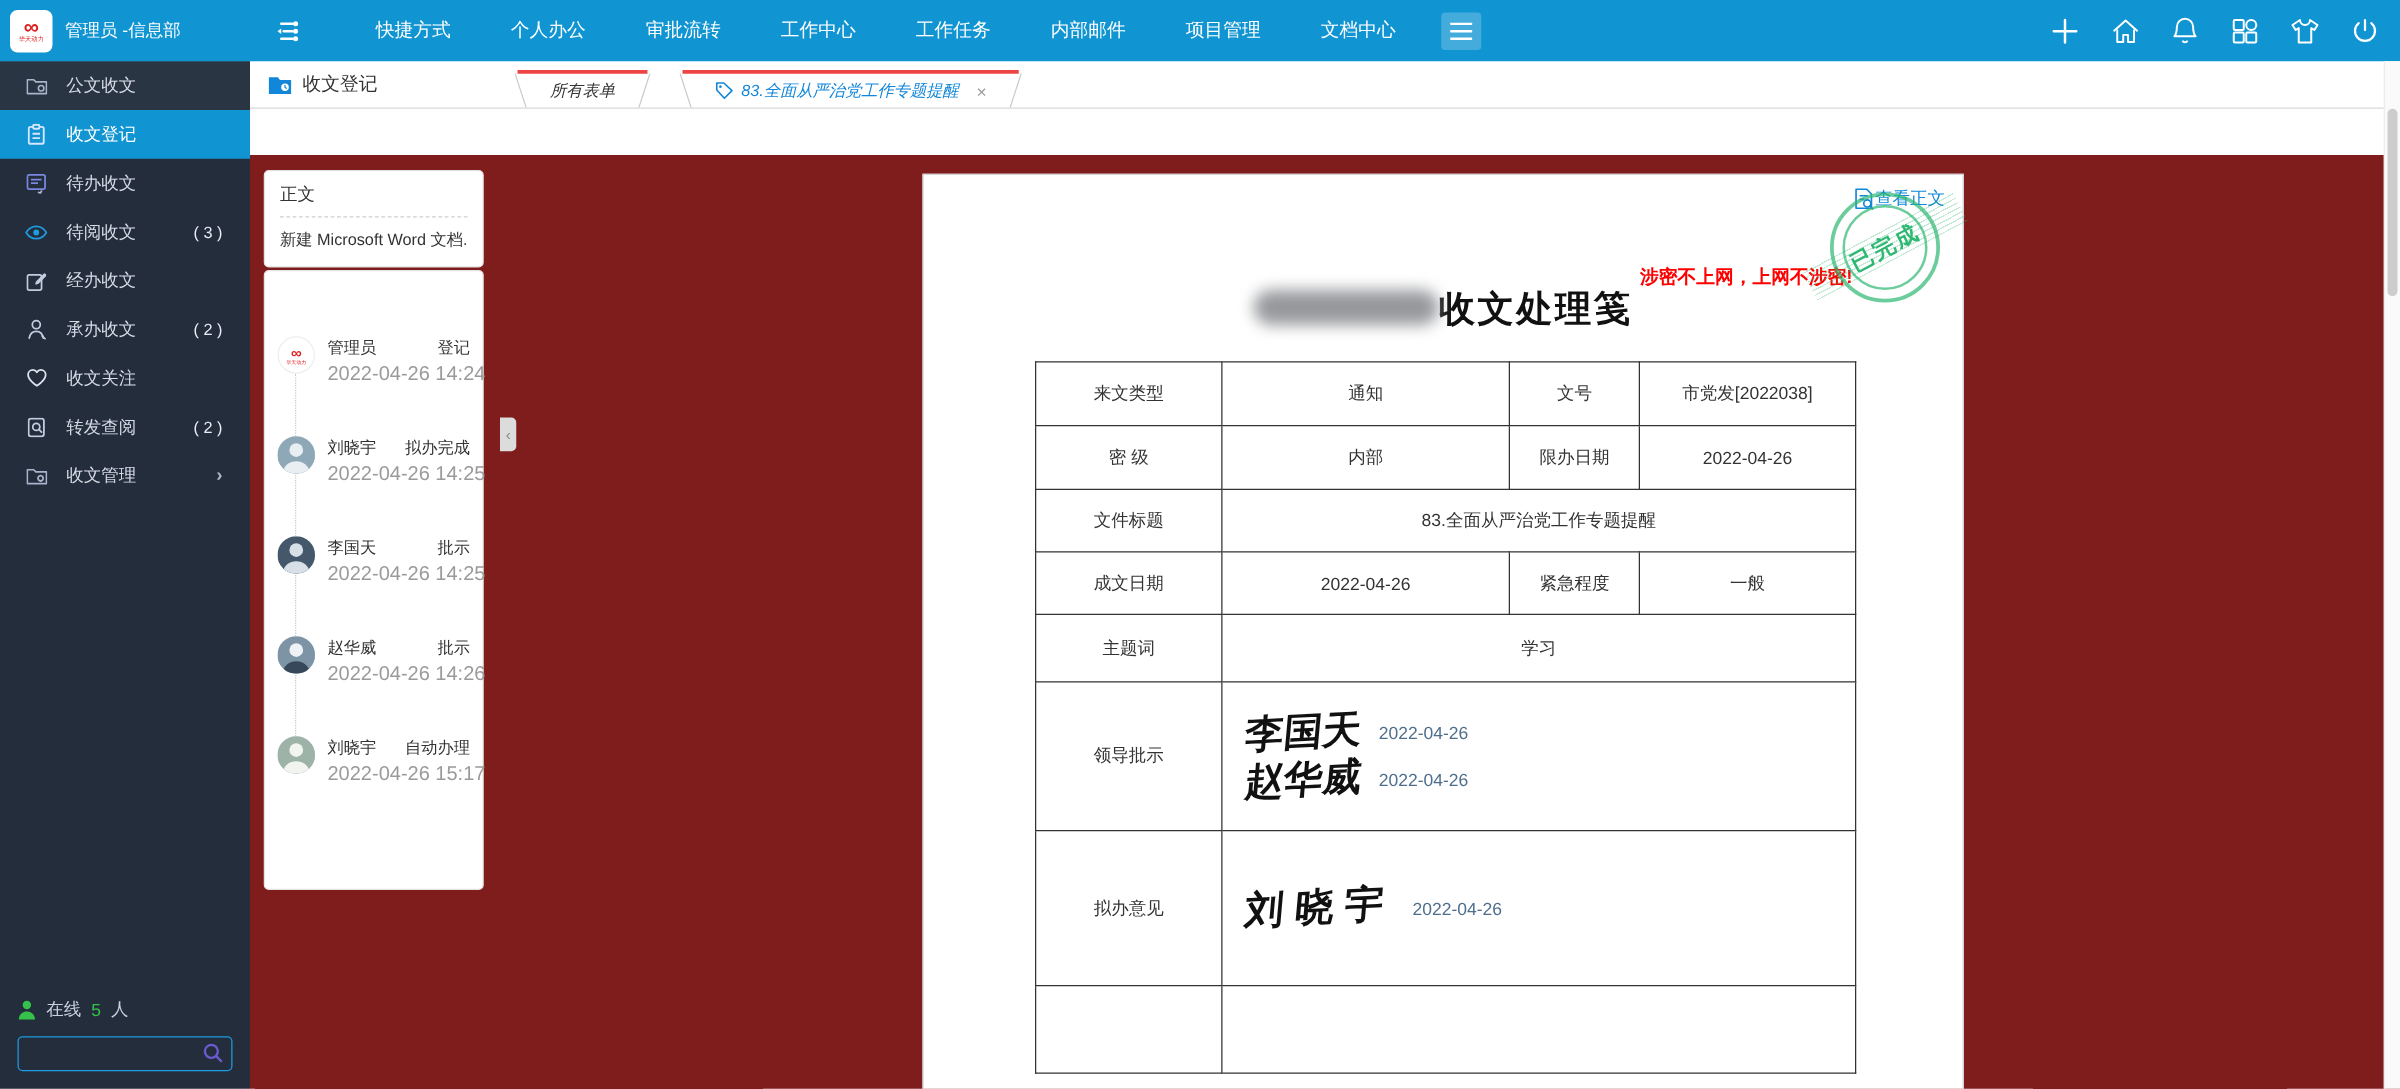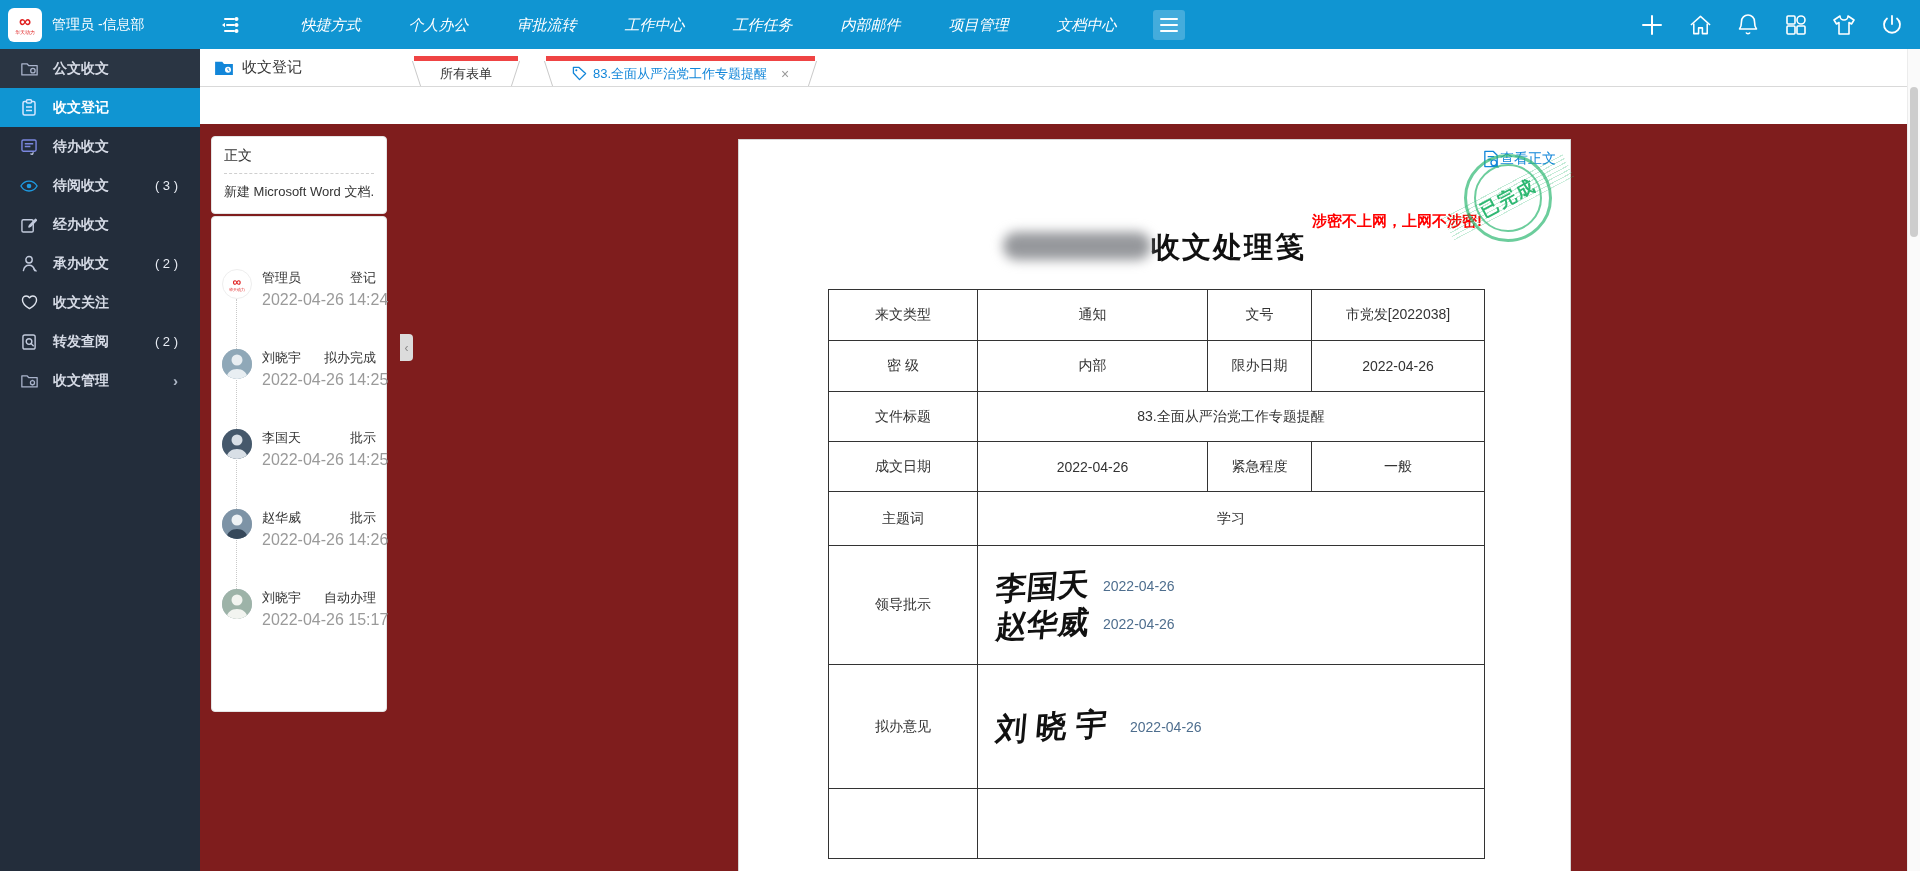--- a/index.html
+++ b/index.html
@@ -6,48 +6,48 @@
   html,body { width:1920px; height:871px; overflow:hidden; font-family:"Liberation Sans","DejaVu Sans",sans-serif; background:#fff; }
 
   
   .navbar { position:absolute; left:0; top:0; width:1920px; height:49px; background:#1095d2; display:flex; align-items:center; color:#fff; z-index:30; }
   .logo-box { width:34px; height:34px; background:#fff; border-radius:6px; margin-left:8px; display:flex; flex-direction:column; align-items:center; justify-content:center; overflow:hidden; flex:none; }
   .logo-inf { color:#e02020; font-weight:bold; font-size:17px; line-height:14px; }
   .logo-sub { color:#e02020; font-size:5px; line-height:6px; white-space:nowrap; }
   .nav-user { font-size:14px; margin-left:10px; white-space:nowrap; }
   .nav-listicon { margin-left:72px; flex:none; }
   .nav-menu { display:flex; margin-left:36px; }
-  .nav-item { font-size:15px; padding:0 24px; line-height:49px; cursor:pointer; white-space:nowrap;font-style:italic; }
+  .nav-item { font-size:15px; padding:0 24px; line-height:49px; cursor:pointer; white-space:nowrap; }
   .nav-more { width:32px; height:30px; background:rgba(255,255,255,.22); border-radius:3px; display:flex; align-items:center; justify-content:center; margin-left:12px; cursor:pointer; }
   .nav-right { margin-left:auto; margin-right:16px; display:flex; align-items:center; gap:24px; }
   .nav-right .nicon { width:24px; height:24px; display:flex; align-items:center; justify-content:center; cursor:pointer; }
 
   
   .sidebar { position:absolute; left:0; top:49px; width:200px; bottom:0; background:#232d3b; z-index:20; }
   .side-item { height:39px; display:flex; align-items:center; padding:0 22px 0 20px; color:#d6dbe6; font-size:14px; cursor:pointer; }
   .side-item.header { background:#2a3543; }
   .side-item.active { background:#1095d2; color:#fff; }
   .side-icon { width:18px; height:18px; margin-right:15px; flex:none; display:flex; align-items:center; justify-content:center; }
-  .side-label { flex:1; white-space:nowrap;font-weight:bold; }
+  .side-label { flex:1; white-space:nowrap; }
   .side-count { font-size:13px; color:#e8ecf4; white-space:nowrap; }
   .side-chevron { color:#aeb7c6; font-size:15px; font-weight:bold; }
   .sidebar-bottom { position:absolute; left:14px; right:14px; bottom:14px; }
   .online-row { display:flex; align-items:center; gap:8px; color:#c9d1de; font-size:14px; margin-bottom:12px; }
   .online-count { color:#34c24a; }
   .side-search { position:relative; }
   .side-search input { width:100%; height:28px; background:transparent; border:1px solid #1e9be2; border-radius:4px; outline:none; color:#dfe5ef; padding:0 30px 0 8px; font-size:13px; }
   .side-search .mag { position:absolute; right:7px; top:5px; }
 
   
   .main { position:absolute; left:200px; top:49px; right:0; bottom:0; background:#fff; }
 
   
   .tabbar { height:38px; border-bottom:1px solid #d9d9d9; display:flex; align-items:stretch; background:#fff; }
   .tab-section { display:flex; align-items:center; gap:8px; padding:0 18px 0 14px; font-size:15px; color:#333; min-width:200px; }
-  .tab { position:relative; display:flex; align-items:center; gap:6px; padding:0 26px; margin:0 14px; font-size:13px; color:#333; cursor:pointer; border-top:5px solid #ef4444; margin-top:7px; }
+  .tab { position:relative; display:flex; align-items:center; gap:6px; padding:0 26px; margin:0 14px; font-size:13px; color:#333; cursor:pointer; border-top:3px solid #ef4444; margin-top:7px;font-style:italic; }
   .tab::before { content:""; position:absolute; left:2px; top:0; bottom:0; width:1px; background:#c9c9c9; transform:skewX(18deg); }
   .tab::after { content:""; position:absolute; right:2px; top:0; bottom:0; width:1px; background:#c9c9c9; transform:skewX(-18deg); }
   .tab.active { color:#1286d9; }
   .tab .close { color:#9a9a9a; font-size:14px; margin-left:8px; cursor:pointer; }
 
   
   .toolbar { height:36px; display:flex; align-items:center; gap:10px; padding:0 0 0 13px; border-bottom:1px solid #ededed; }
   .btn { background:#1296db; color:#fff; border:none; border-radius:3px; font-size:14px; padding:5px 14px; cursor:pointer; font-family:inherit; }
 
   
@@ -260,20 +260,42 @@
       <svg width="17" height="15" viewBox="0 0 20 17" fill="none" stroke="#aab4cc" stroke-width="1.5" stroke-linejoin="round">
           <path d="M1 3h6l2 2h10v11H1z"></path>
           <circle cx="13.5" cy="11" r="2.4"></circle>
           <path d="M13.5 7.6v1M13.5 13.4v1M10.6 11h1M15.4 11h1"></path>
         </svg>
     </span>
     <span class="side-label">收文管理</span>
     <span class="side-chevron">›</span>
   </div>
 
+  <div class="sidebar-bottom">
+    <div class="online-row">
+      <span>
+        <svg width="15" height="16" viewBox="0 0 16 17" fill="#34c24a">
+            <circle cx="8" cy="4.2" r="3.6"></circle>
+            <path d="M1 16.5c.6-4.6 3.2-6.8 7-6.8s6.4 2.2 7 6.8z"></path>
+          </svg>
+      </span>
+      <span>在线</span>
+      <span class="online-count">5</span>
+      <span>人</span>
+    </div>
+    <div class="side-search">
+      <input type="text" value="" style="">
+      <span class="mag">
+        <svg width="17" height="17" viewBox="0 0 18 18" fill="none" stroke="#6a5acd" stroke-width="2" stroke-linecap="round">
+            <circle cx="7.5" cy="7.5" r="5.5"></circle>
+            <path d="M11.8 11.8l4 4"></path>
+          </svg>
+      </span>
+    </div>
+  </div>
 </div>
 
 <div class="main">
 
   <div class="tabbar">
     <div class="tab-section">
       <span>
         <svg width="20" height="16" viewBox="0 0 22 18">
             <path d="M1 2h8l2 2.5h10V17H1z" fill="#1286d9"></path>
             <circle cx="15.5" cy="11" r="3.4" fill="#fff"></circle>

